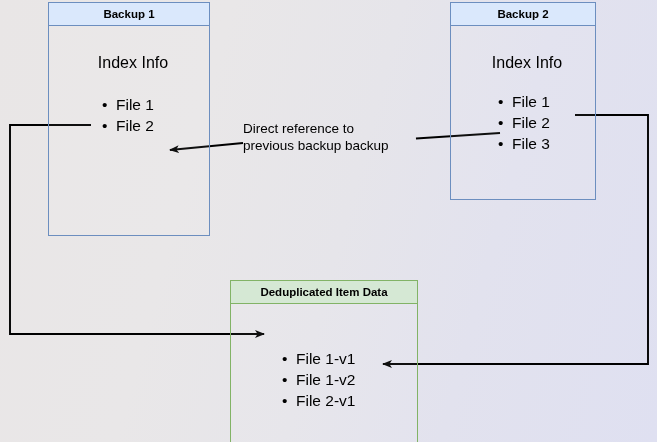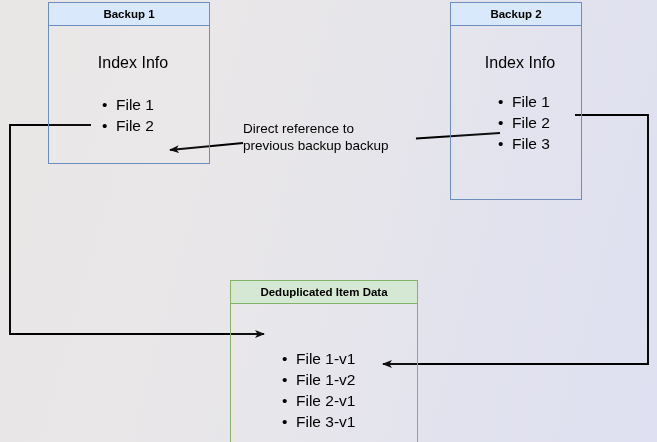--- a/index.html
+++ b/index.html
@@ -128,51 +128,50 @@
 
     <g>
       <path d="M 91,125 L 10,125 L 10,334 L 264,334" fill="none" stroke="#000" stroke-width="1.9" marker-end="url(#arrowblk)"></path>
     </g>
 
     <g>
       <path d="M 575,115 L 648,115 L 648,364 L 383,364" fill="none" stroke="#000" stroke-width="1.9" marker-end="url(#arrowblk)"></path>
     </g>
   </svg>
 
-  <div class="node blue-node" id="backup1" style="left:48px; top:2px; width:162px; height:162px;">
+  <div class="node blue-node" id="backup1" style="left:48px; top:2px; width:162px; height:234px;">
     <div class="node-header">Backup 1</div>
     <div class="node-body">
       <div class="index-title">Index Info</div>
       <ul class="file-list" id="b1-list">
         <li>File 1</li>
         <li>File 2</li>
       </ul>
     </div>
   </div>
 
-  <div class="node blue-node" id="backup2" style="left:450px; top:2px; width:132px; height:198px;">
+  <div class="node blue-node" id="backup2" style="left:450px; top:2px; width:146px; height:198px;">
     <div class="node-header">Backup 2</div>
     <div class="node-body">
       <div class="index-title">Index Info</div>
       <ul class="file-list" id="b2-list">
         <li>File 1</li>
         <li>File 2</li>
         <li>File 3</li>
       </ul>
     </div>
   </div>
 
   <div class="node green-node" id="deduplicated" style="left:230px; top:280px; width:188px; height:182px;">
     <div class="node-header">Deduplicated Item Data</div>
     <div class="node-body">
       <ul class="file-list" id="dd-list">
         <li>File 1-v1</li>
         <li>File 1-v2</li>
         <li>File 2-v1</li>
-        <li>File 3-v1</li>
       </ul>
     </div>
   </div>
 
   <div class="center-label">
     <div>Direct reference to</div>
     <div>previous backup backup</div>
   </div>
 
 </div>

